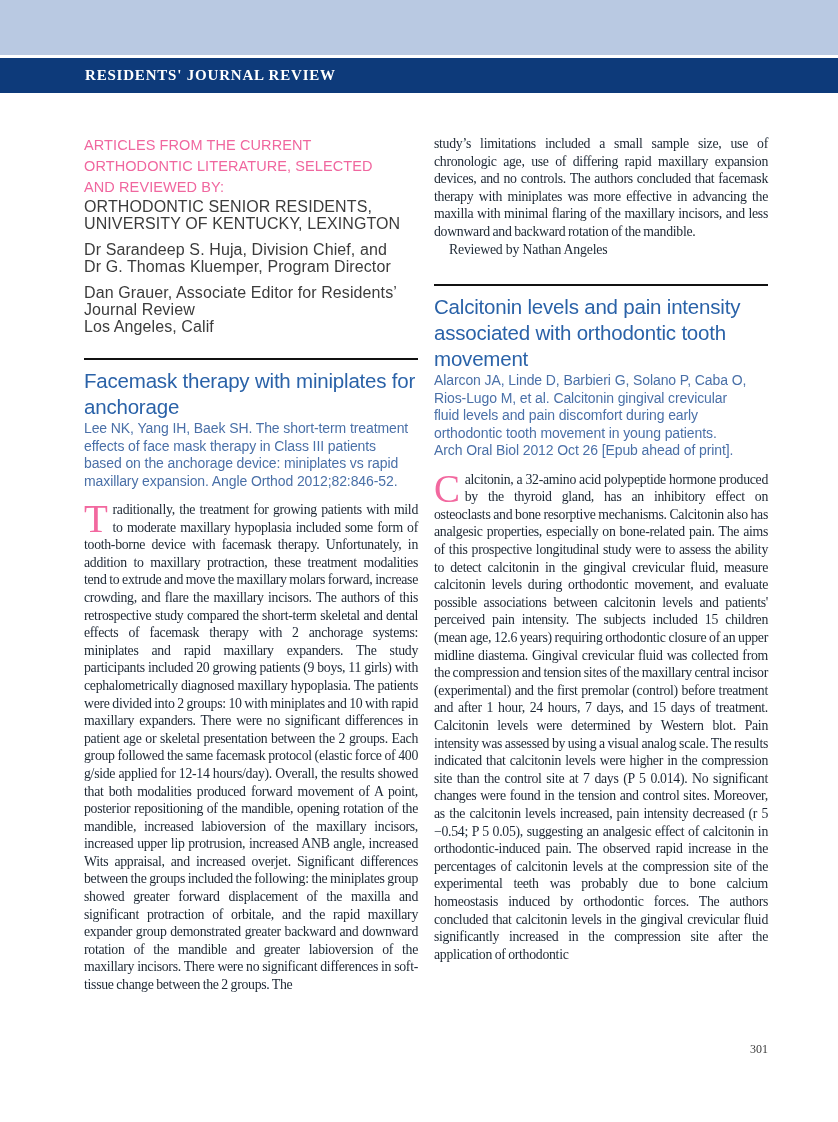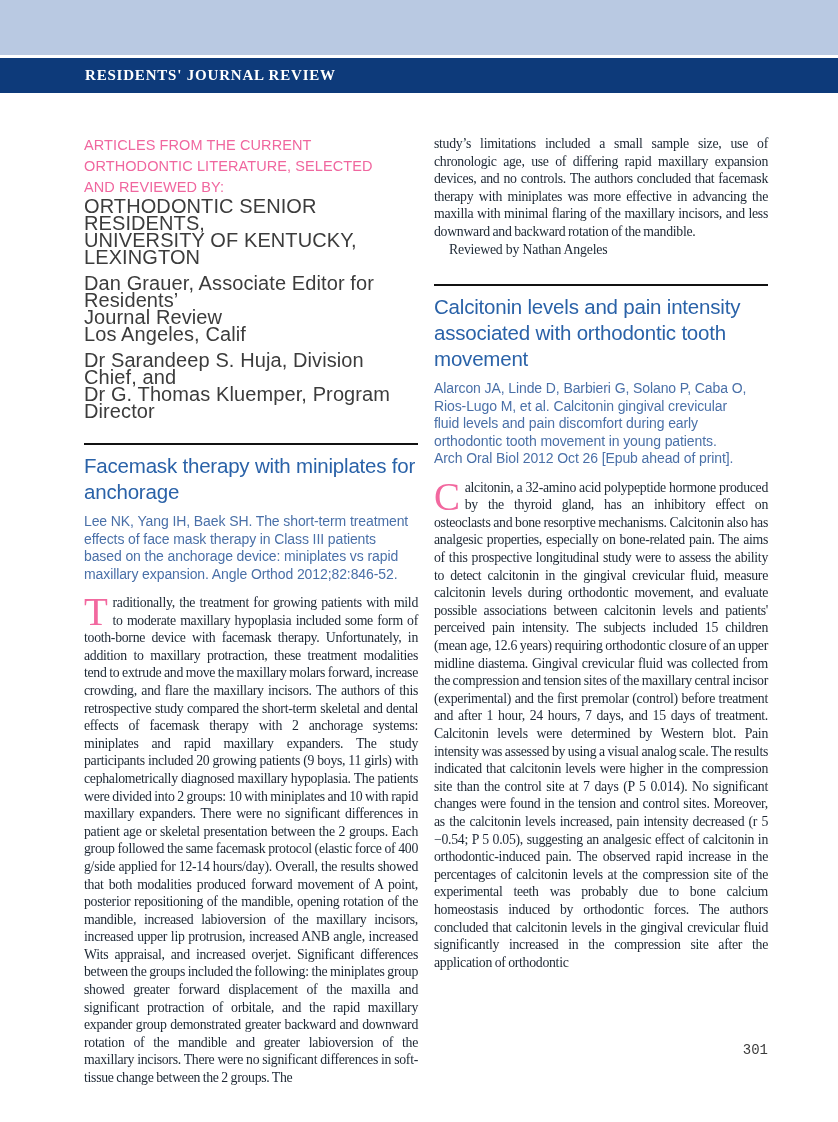--- a/index.html
+++ b/index.html
@@ -44,21 +44,21 @@
   
   .eyebrow{
     font-family:"Liberation Sans", sans-serif;
     font-size:14.5px;line-height:21px;
     color:#f0679f;
     white-space:pre-line;
     letter-spacing:0.1px;
   }
   .masthead-dark{
     font-family:"Liberation Sans", sans-serif;
-    font-size:20px;line-height:17px;
+    font-size:16px;line-height:17px;
     color:#3c3c3c;
     white-space:pre-line;
     letter-spacing:0.1px;
   }
   .spaced{margin-top:9px;}
 
   
   .rule{
     border:none;border-top:2px solid #111111;
     margin:0;
@@ -68,21 +68,20 @@
   .title{
     margin:8px 0 0 0;
     font-family:"Liberation Sans", sans-serif;
     font-weight:normal;
     font-size:20.5px;line-height:26px;
     color:#2a62a8;
     letter-spacing:-0.2px;
     white-space:pre-line;
   }
   .citation{
-    margin-top:8px;
     font-family:"Liberation Sans", sans-serif;
     font-size:14px;line-height:17.5px;
     color:#4a70a8;
     white-space:pre-line;
     letter-spacing:-0.1px;
   }
   
   .body{
     margin:11px 0 0 0;
     font-family:"Liberation Serif", serif;
@@ -105,46 +104,46 @@
     margin:0;
     font-family:"Liberation Serif", serif;
     font-size:13.8px;line-height:17.6px;
     color:#1c2734;
     text-indent:15px;
     letter-spacing:-0.2px;
   }
   .page-number{
     position:absolute;
     right:70px;top:1042px;
-    font-family:Liberation Mono, monospace;
-    font-size:14px;
+    font-family:Liberation Serif, serif;
+    font-size:12px;
     color:#3c3c3c;
   }
 </style>
 </head>
 <body>
 
 <div class="page">
 
   <div class="band-light"></div>
   <div class="band-navy">
     <span class="strip-label">RESIDENTS' JOURNAL REVIEW</span>
   </div>
 
   <div class="col col-left">
     <div class="eyebrow">ARTICLES FROM THE CURRENT
 ORTHODONTIC LITERATURE, SELECTED
 AND REVIEWED BY:</div>
     <div class="masthead-dark">ORTHODONTIC SENIOR RESIDENTS,
 UNIVERSITY OF KENTUCKY, LEXINGTON</div>
+    <div class="masthead-dark spaced">Dr Sarandeep S. Huja, Division Chief, and
+Dr G. Thomas Kluemper, Program Director</div>
     <div class="masthead-dark spaced">Dan Grauer, Associate Editor for Residents’
 Journal Review
 Los Angeles, Calif</div>
-    <div class="masthead-dark spaced">Dr Sarandeep S. Huja, Division Chief, and
-Dr G. Thomas Kluemper, Program Director</div>
 
     <hr class="rule rule-left">
     <h2 class="title">Facemask therapy with miniplates for
 anchorage</h2>
     <div class="citation">Lee NK, Yang IH, Baek SH. The short-term treatment
 effects of face mask therapy in Class III patients
 based on the anchorage device: miniplates vs rapid
 maxillary expansion. Angle Orthod 2012;82:846-52.</div>
     <p class="body"><span class="dropcap">T</span><span>raditionally, the treatment for growing patients with mild to moderate maxillary hypoplasia included some form of tooth-borne device with facemask therapy. Unfortunately, in addition to maxillary protraction, these treatment modalities tend to extrude and move the maxillary molars forward, increase crowding, and flare the maxillary incisors. The authors of this retrospective study compared the short-term skeletal and dental effects of facemask therapy with 2 anchorage systems: miniplates and rapid maxillary expanders. The study participants included 20 growing patients (9 boys, 11 girls) with cephalometrically diagnosed maxillary hypoplasia. The patients were divided into 2 groups: 10 with miniplates and 10 with rapid maxillary expanders. There were no significant differences in patient age or skeletal presentation between the 2 groups. Each group followed the same facemask protocol (elastic force of 400 g/side applied for 12-14 hours/day). Overall, the results showed that both modalities produced forward movement of A point, posterior repositioning of the mandible, opening rotation of the mandible, increased labioversion of the maxillary incisors, increased upper lip protrusion, increased ANB angle, increased Wits appraisal, and increased overjet. Significant differences between the groups included the following: the miniplates group showed greater forward displacement of the maxilla and significant protraction of orbitale, and the rapid maxillary expander group demonstrated greater backward and downward rotation of the mandible and greater labioversion of the maxillary incisors. There were no significant differences in soft-tissue change between the 2 groups. The</span></p>
   </div>

